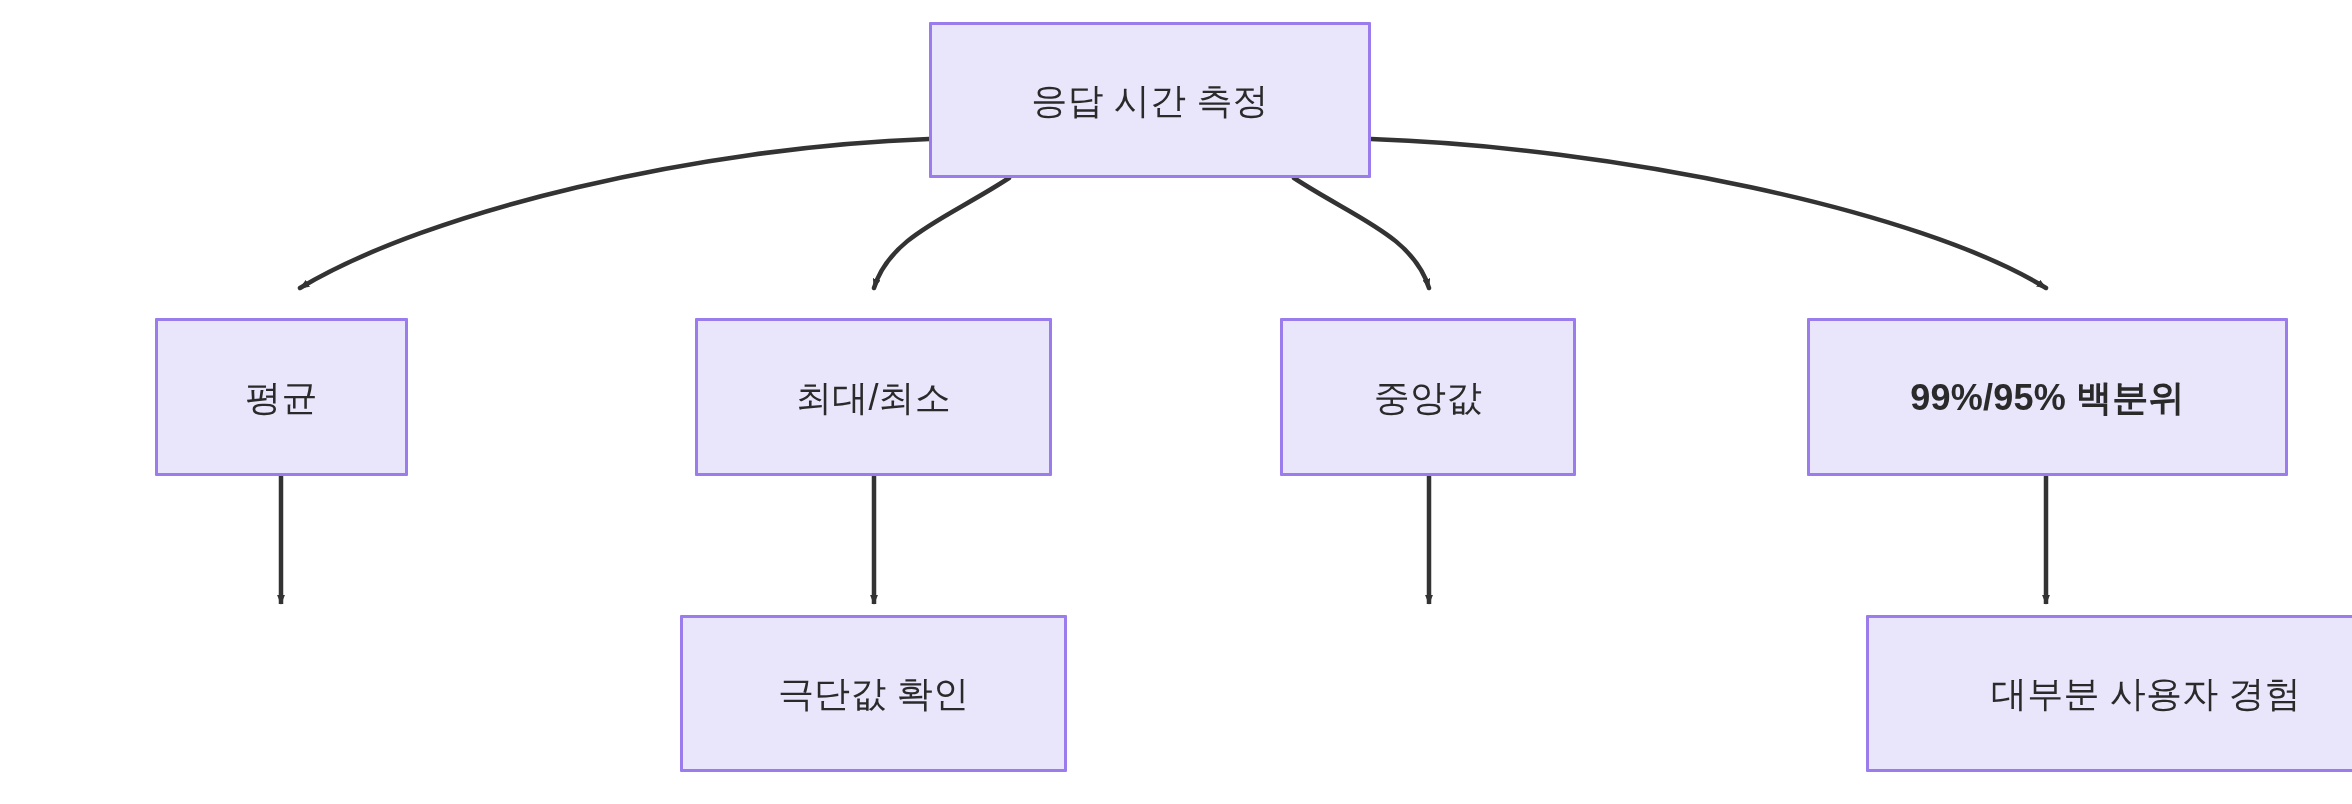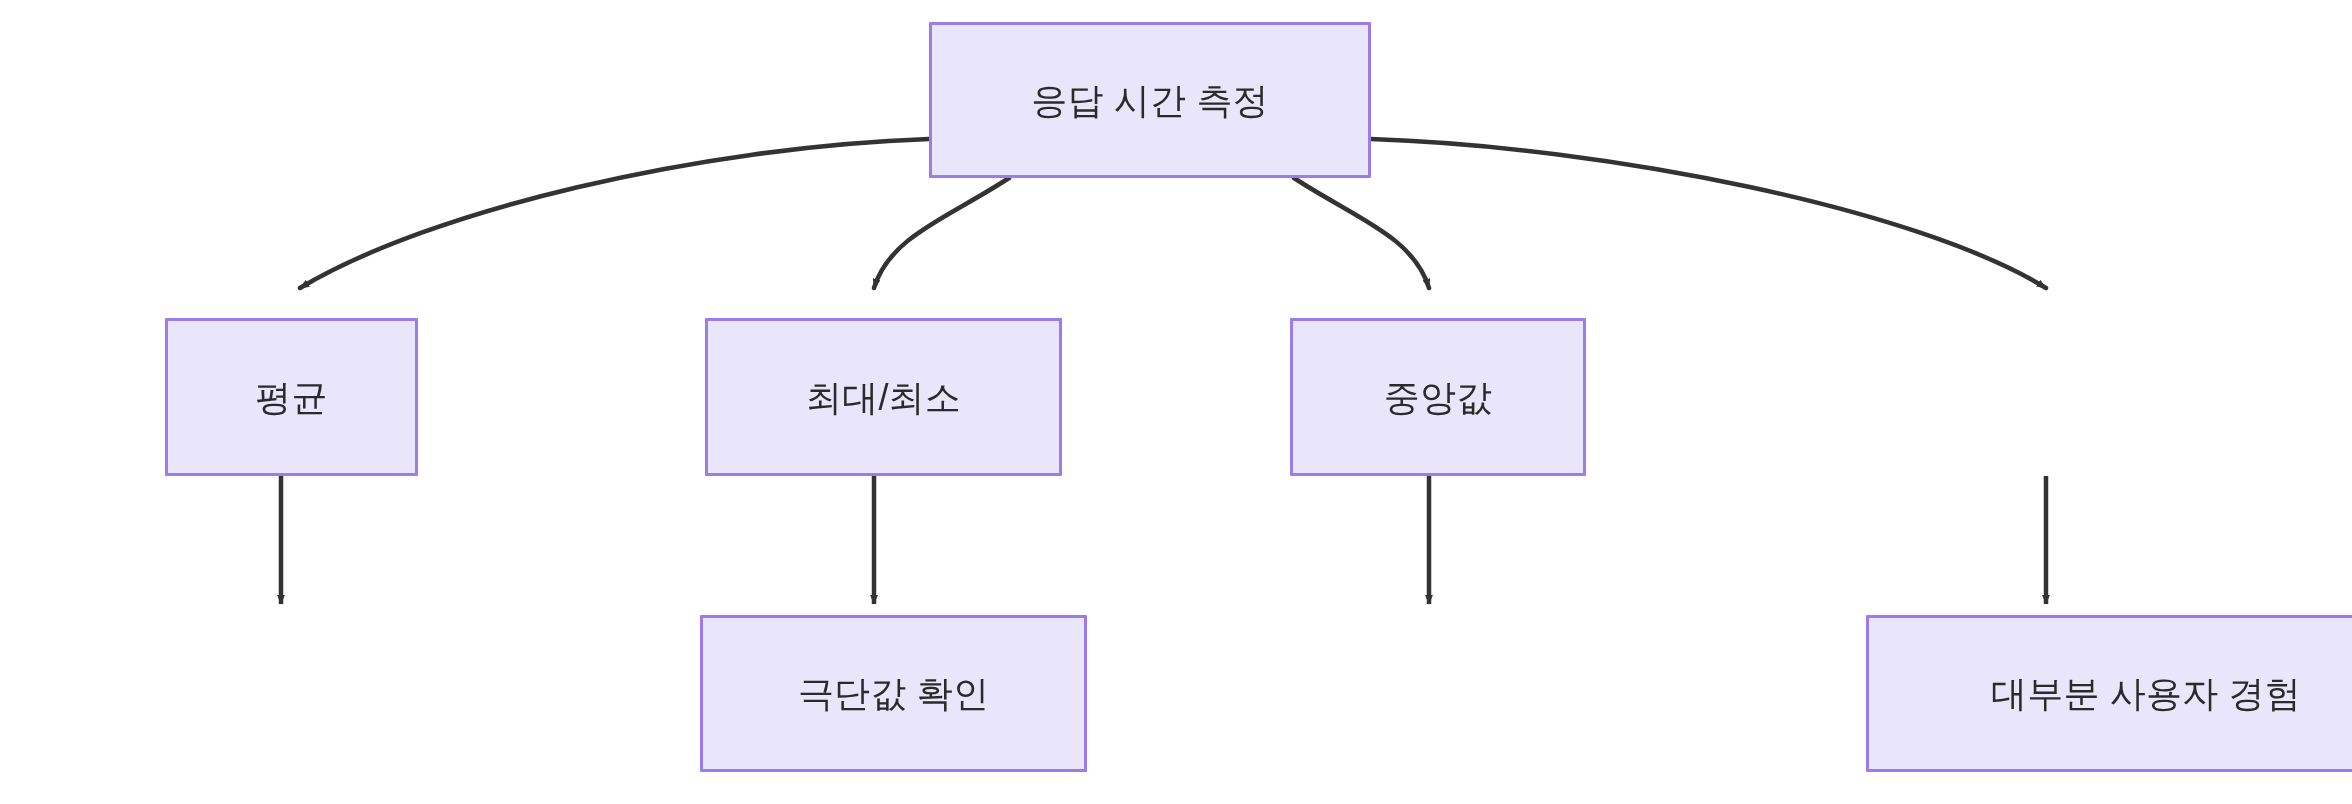--- a/index.html
+++ b/index.html
@@ -44,21 +44,21 @@
     font-size: 36px;
     line-height: 1.25;
     letter-spacing: 0.2px;
     white-space: nowrap;
   }
   .node-label {
     display: block;
     padding: 0 14px;
   }
   .node-root { font-weight: 400; }
-  .node-l2 { font-weight: 400; margin-left: 10px; }
+  .node-l2 { font-weight: 400; }
   .node-l2-strong { font-weight: 700; }
   .node-l3 { font-weight: 400; }
 </style>
 </head>
 <body>
 
 <div id="diagram-root">
 
   <svg id="edge-layer" viewBox="0 0 2352 804" width="2352" height="804" aria-hidden="true">
     <defs>
@@ -93,23 +93,26 @@
   </div>
 
   <div class="node node-l2" style="left:1280px; top:318px; width:296px; height:158px;">
     <span class="node-label">중앙값</span>
   </div>
 
   <div class="node node-l2" style="left:695px; top:318px; width:357px; height:158px;">
     <span class="node-label">최대/최소</span>
   </div>
 
+  <div class="node node-l2-strong" style="left:1807px; top:318px; width:481px; height:158px;">
+    <span class="node-label">99%/95% 백분위</span>
+  </div>
 
 
-  <div class="node node-l3" style="left:680px; top:615px; width:387px; height:157px;margin-left:20px;">
+  <div class="node node-l3" style="left:680px; top:615px; width:387px; height:157px;">
     <span class="node-label">극단값 확인</span>
   </div>
 
 
   <div class="node node-l3" style="left:1866px; top:615px; width:520px; height:157px;padding-left:40px;">
     <span class="node-label">대부분 사용자 경험</span>
   </div>
 
 </div>
 

